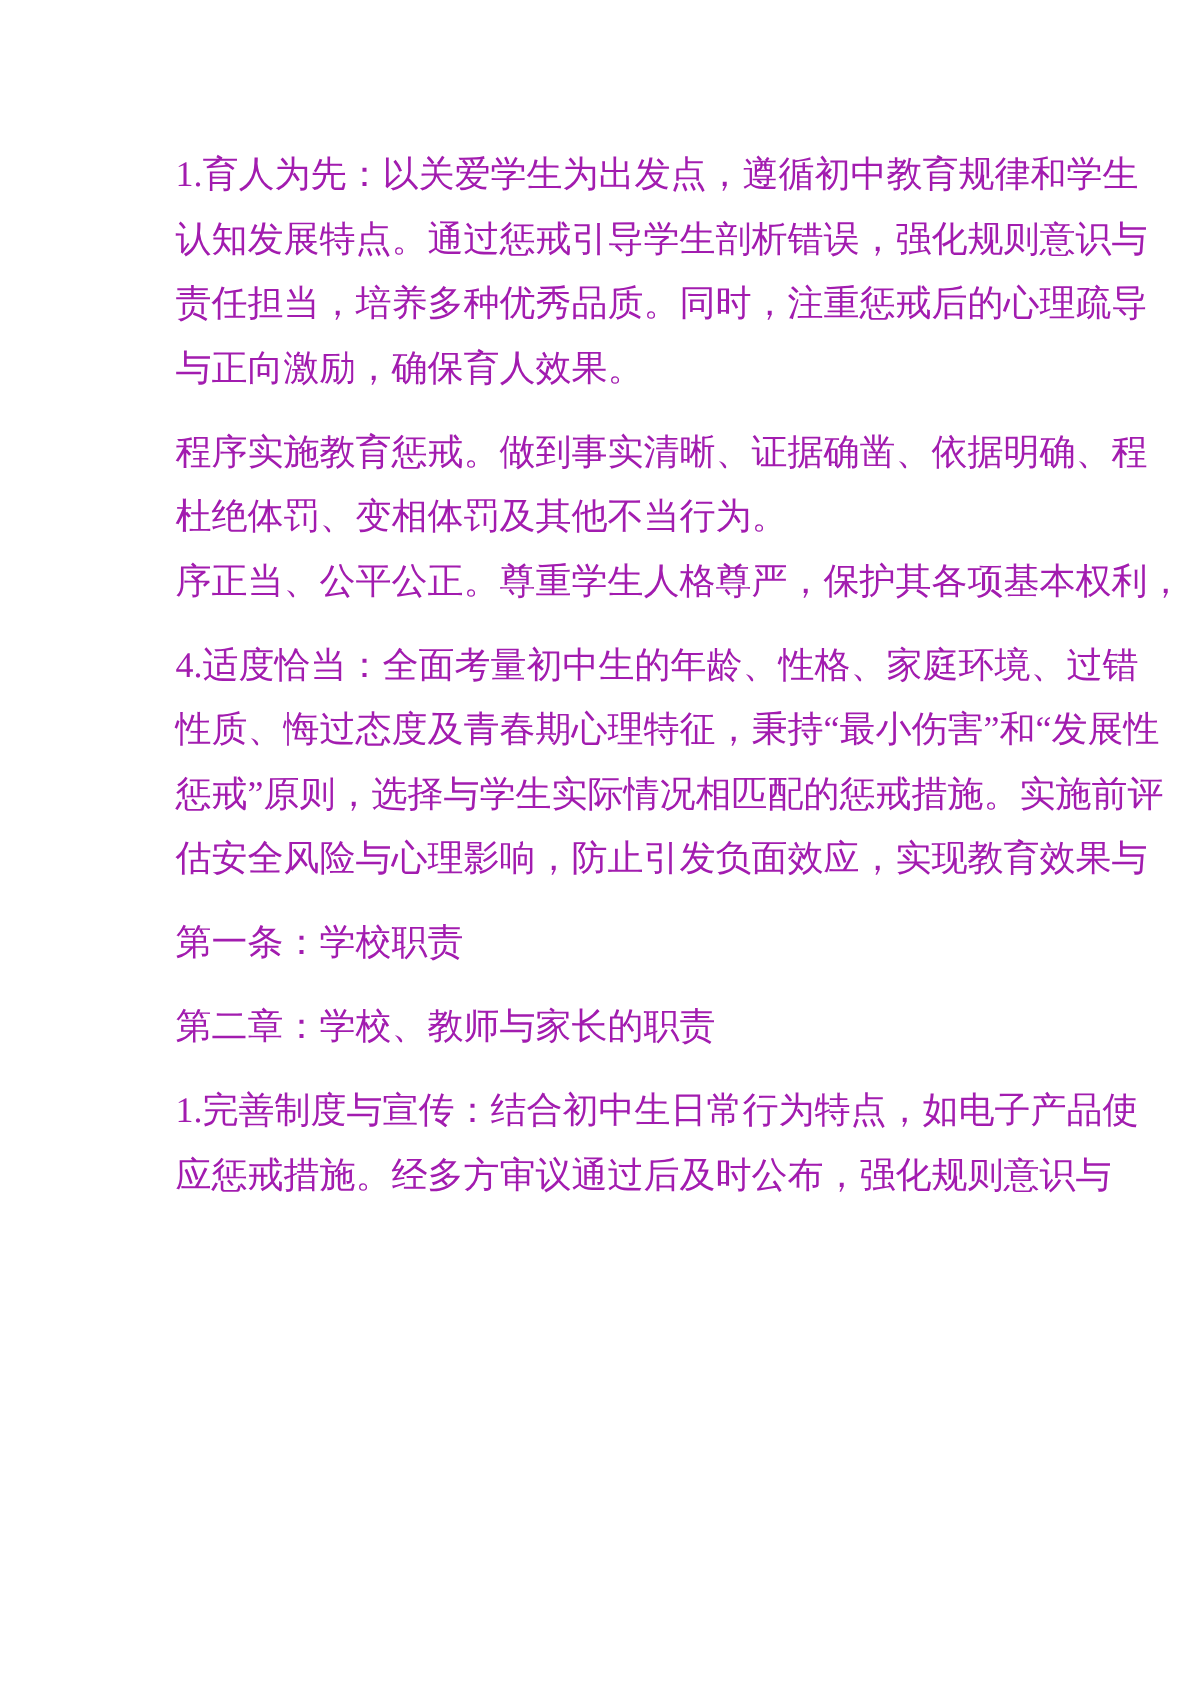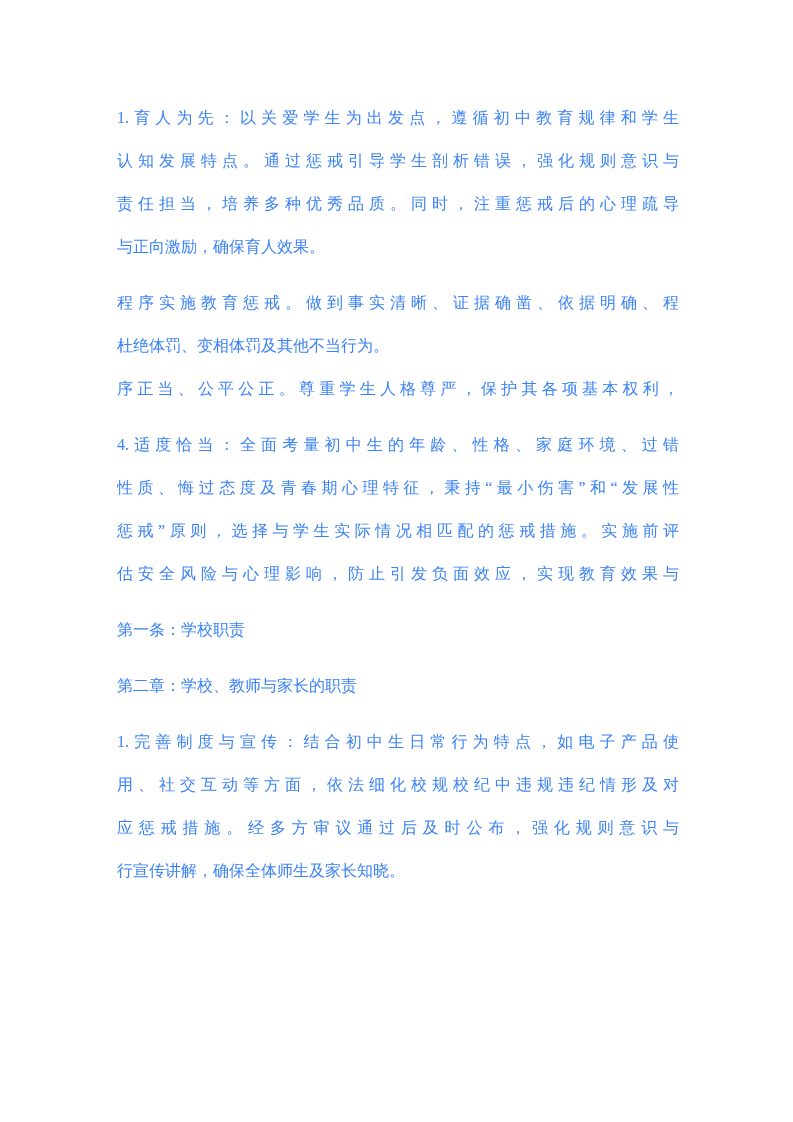--- a/index.html
+++ b/index.html
@@ -16,23 +16,23 @@
     font-family: "Liberation Serif", "DejaVu Serif", serif;
   }
   .content {
     position: absolute;
     top: 96px;
     left: 117px;
     width: 562px;
   }
   .para {
     margin: 0 0 13px 0;
-    font-size: 16px;
+    font-size: 24px;
     line-height: 43px;
-    color: #3b82f6;
+    color: #a21caf;
   }
   .line {
     text-align: justify;
     text-align-last: justify;
     white-space: nowrap;
     height: 43px;
   }
   .line.last {
     text-align-last: left;
   }
@@ -63,18 +63,16 @@
         <div class="line">估安全风险与心理影响，防止引发负面效应，实现教育效果与</div>
       </div>
       <div class="para heading">
         <div class="line last">第一条：学校职责</div>
       </div>
       <div class="para heading">
         <div class="line last">第二章：学校、教师与家长的职责</div>
       </div>
       <div class="para">
         <div class="line">1.完善制度与宣传：结合初中生日常行为特点，如电子产品使</div>
-        <div class="line">用、社交互动等方面，依法细化校规校纪中违规违纪情形及对</div>
         <div class="line">应惩戒措施。经多方审议通过后及时公布，强化规则意识与</div>
-        <div class="line last">行宣传讲解，确保全体师生及家长知晓。</div>
       </div>
     </div>
 </div>
 
 </body></html>

